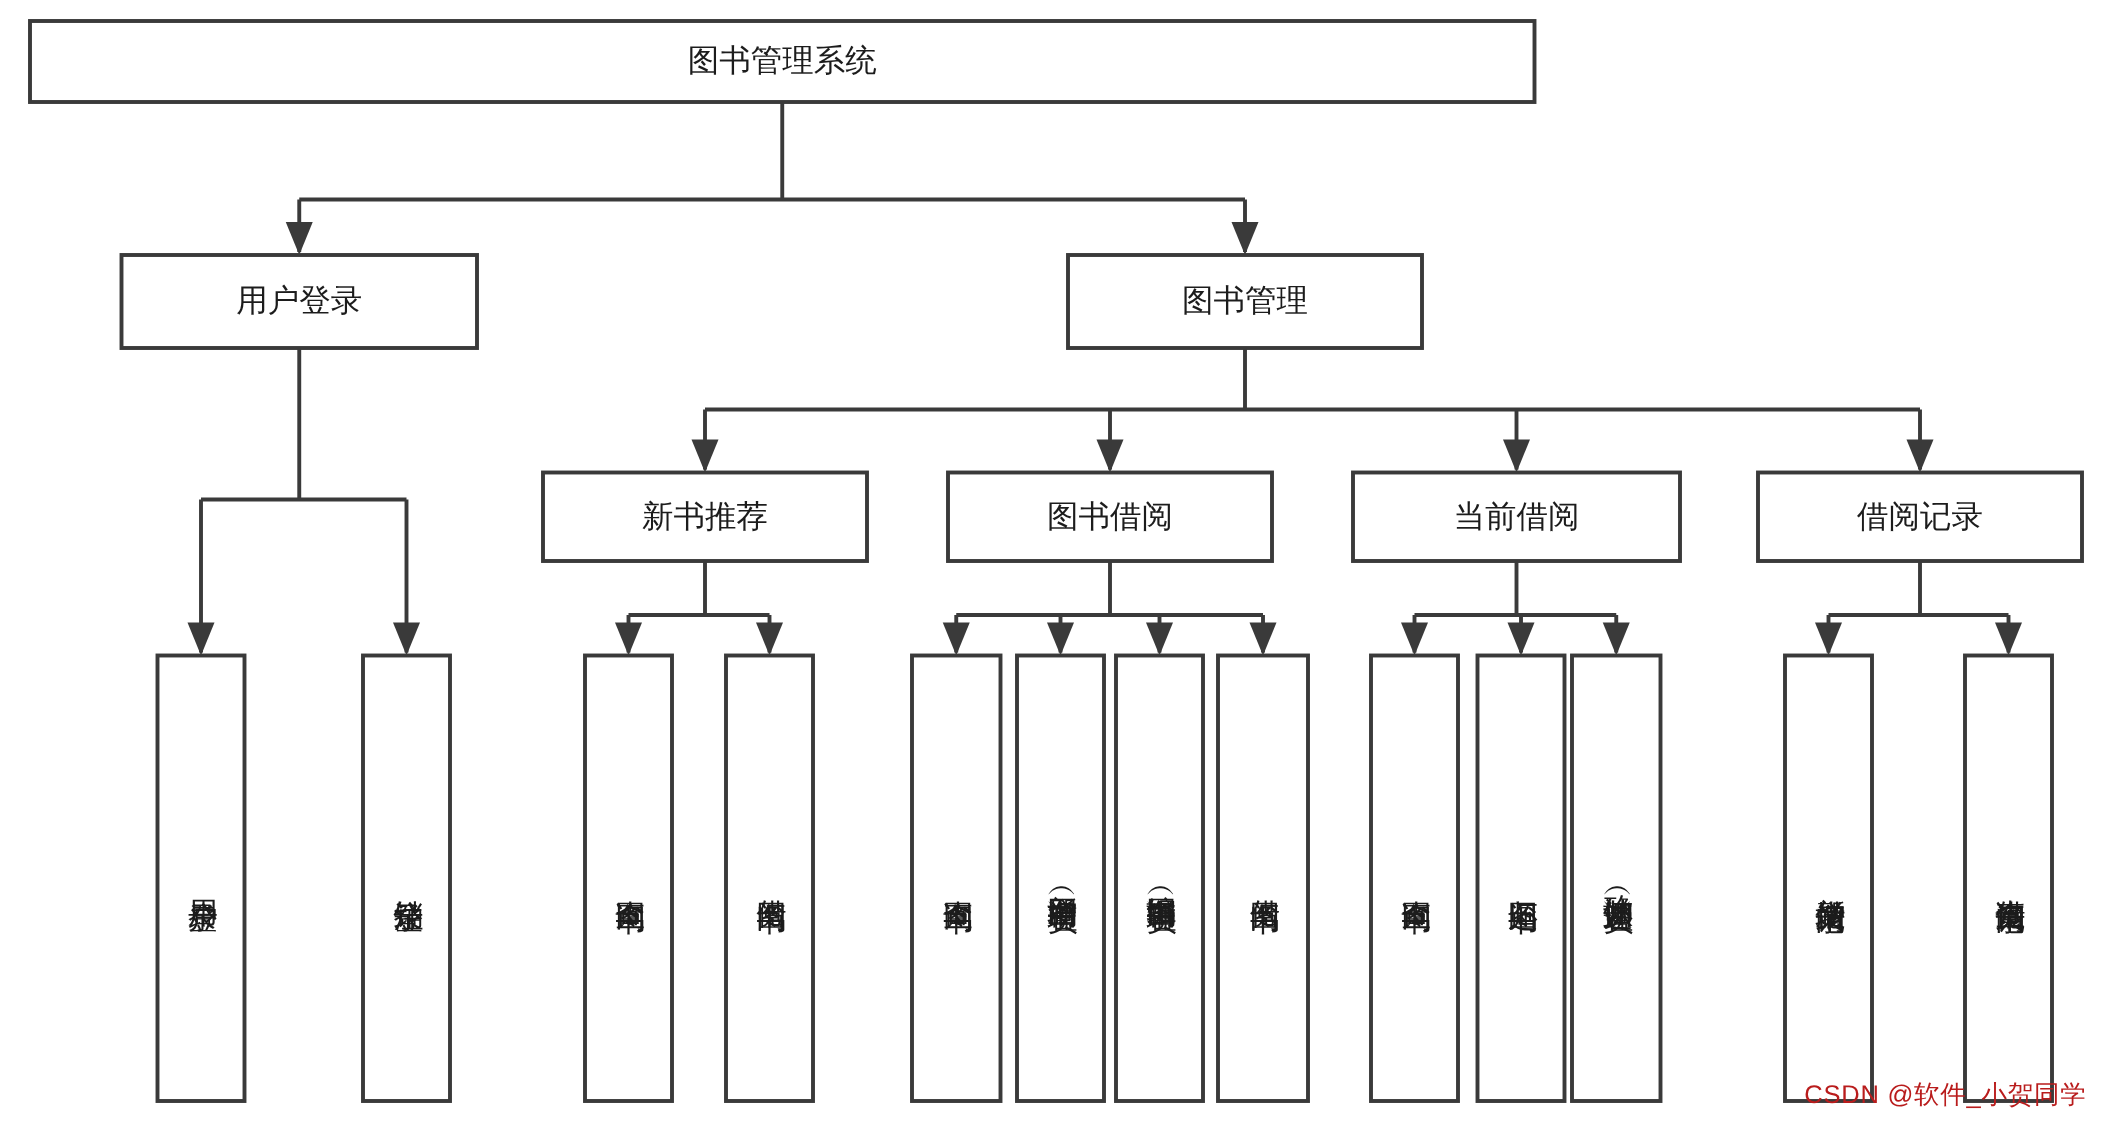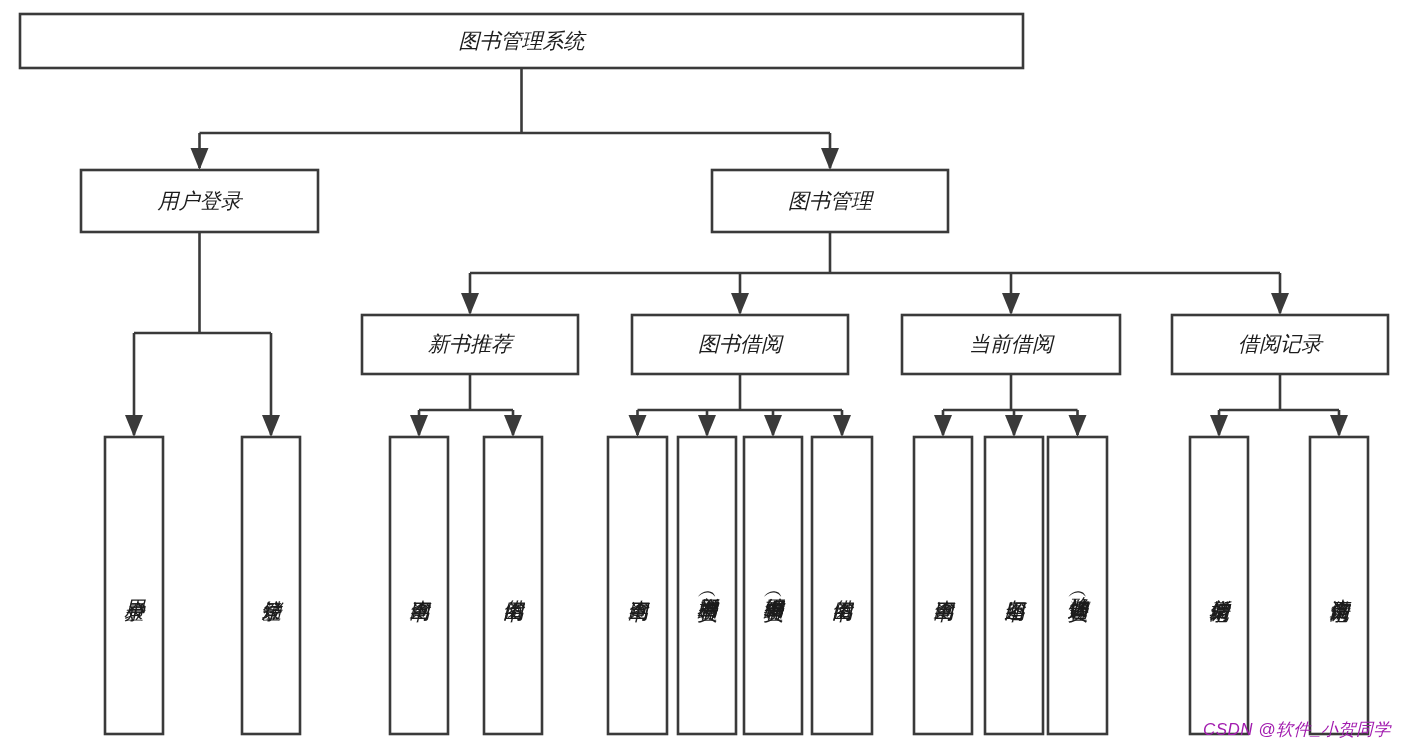--- a/index.html
+++ b/index.html
@@ -9,21 +9,20 @@
   }
   body {
     font-family: "Liberation Sans", "DejaVu Sans", sans-serif;
   }
   #diagram-root {
     position: relative;
     width: 1405px;
     height: 747px;
     background: #ffffff;
     overflow: hidden;
-    font-style: italic;
   }
   svg.diagram-canvas {
     position: absolute;
     left: 0;
     top: 0;
     width: 1405px;
     height: 747px;
   }
   .node-box {
     fill: #ffffff;
@@ -46,21 +45,21 @@
     font-size: 21px;
     text-anchor: middle;
     dominant-baseline: middle;
   }
   .watermark-text {
     position: absolute;
     right: 14px;
     bottom: 6px;
     font-family: "Liberation Sans", "DejaVu Sans", sans-serif;
     font-size: 17px;
-    color: #a21caf;
+    color: #b91c1c;
     letter-spacing: 0.5px;
     white-space: nowrap;
     pointer-events: none;
   }
   .vlabel-holder {
     position: absolute;
     display: flex;
     align-items: flex-start;
     justify-content: center;
     pointer-events: none;

